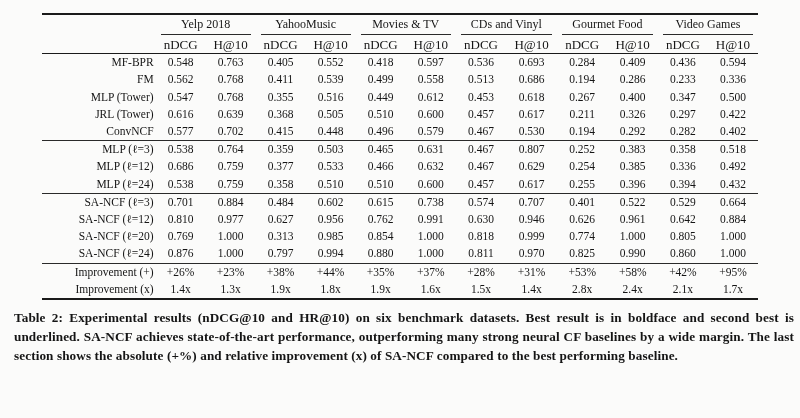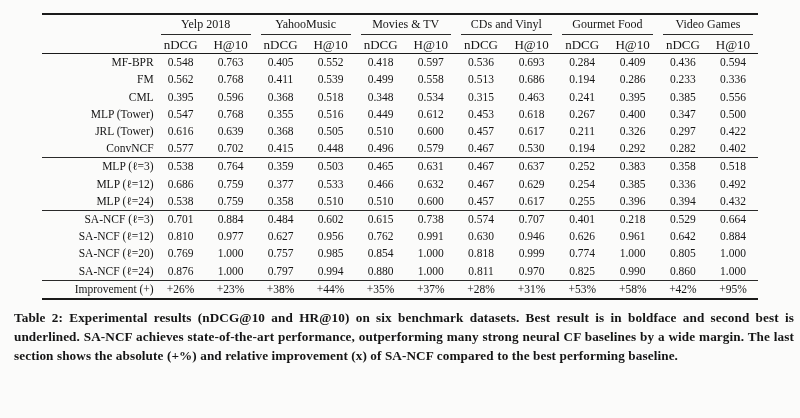--- a/index.html
+++ b/index.html
@@ -137,35 +137,20 @@
             <td class="num">0.499</td>
             <td class="num">0.558</td>
             <td class="num">0.513</td>
             <td class="num">0.686</td>
             <td class="num">0.194</td>
             <td class="num">0.286</td>
             <td class="num">0.233</td>
             <td class="num">0.336</td>
           </tr>
           <tr>
-            <td class="label">CML</td>
-            <td class="num">0.395</td>
-            <td class="num">0.596</td>
-            <td class="num">0.368</td>
-            <td class="num">0.518</td>
-            <td class="num">0.348</td>
-            <td class="num">0.534</td>
-            <td class="num">0.315</td>
-            <td class="num">0.463</td>
-            <td class="num">0.241</td>
-            <td class="num">0.395</td>
-            <td class="num">0.385</td>
-            <td class="num">0.556</td>
-          </tr>
-          <tr>
             <td class="label">MLP (Tower)</td>
             <td class="num">0.547</td>
             <td class="num">0.768</td>
             <td class="num">0.355</td>
             <td class="num">0.516</td>
             <td class="num">0.449</td>
             <td class="num">0.612</td>
             <td class="num">0.453</td>
             <td class="num">0.618</td>
             <td class="num">0.267</td>
@@ -205,21 +190,21 @@
           </tr>
           <tr class="rule-top">
             <td class="label">MLP (ℓ=3)</td>
             <td class="num">0.538</td>
             <td class="num">0.764</td>
             <td class="num">0.359</td>
             <td class="num">0.503</td>
             <td class="num">0.465</td>
             <td class="num">0.631</td>
             <td class="num">0.467</td>
-            <td class="num">0.637</td>
+            <td class="num">0.807</td>
             <td class="num">0.252</td>
             <td class="num">0.383</td>
             <td class="num">0.358</td>
             <td class="num">0.518</td>
           </tr>
           <tr>
             <td class="label">MLP (ℓ=12)</td>
             <td class="num">0.686</td>
             <td class="num">0.759</td>
             <td class="num">0.377</td>
@@ -252,21 +237,21 @@
             <td class="label">SA-NCF (ℓ=3)</td>
             <td class="num">0.701</td>
             <td class="num">0.884</td>
             <td class="num">0.484</td>
             <td class="num">0.602</td>
             <td class="num">0.615</td>
             <td class="num">0.738</td>
             <td class="num">0.574</td>
             <td class="num">0.707</td>
             <td class="num">0.401</td>
-            <td class="num">0.218</td>
+            <td class="num">0.522</td>
             <td class="num">0.529</td>
             <td class="num">0.664</td>
           </tr>
           <tr>
             <td class="label">SA-NCF (ℓ=12)</td>
             <td class="num u">0.810</td>
             <td class="num u">0.977</td>
             <td class="num">0.627</td>
             <td class="num">0.956</td>
             <td class="num">0.762</td>
@@ -275,21 +260,21 @@
             <td class="num">0.946</td>
             <td class="num">0.626</td>
             <td class="num">0.961</td>
             <td class="num">0.642</td>
             <td class="num u">0.884</td>
           </tr>
           <tr>
             <td class="label">SA-NCF (ℓ=20)</td>
             <td class="num">0.769</td>
             <td class="num b">1.000</td>
-            <td class="num u">0.757</td>
+            <td class="num u">0.313</td>
             <td class="num u">0.985</td>
             <td class="num u">0.854</td>
             <td class="num b">1.000</td>
             <td class="num b">0.818</td>
             <td class="num b">0.999</td>
             <td class="num u">0.774</td>
             <td class="num b">1.000</td>
             <td class="num u">0.805</td>
             <td class="num b">1.000</td>
           </tr>
@@ -316,17 +301,32 @@
             <td class="num">+44%</td>
             <td class="num">+35%</td>
             <td class="num">+37%</td>
             <td class="num">+28%</td>
             <td class="num">+31%</td>
             <td class="num">+53%</td>
             <td class="num">+58%</td>
             <td class="num">+42%</td>
             <td class="num">+95%</td>
           </tr>
+          <tr>
+            <td class="label">Improvement (x)</td>
+            <td class="num">1.4x</td>
+            <td class="num">1.3x</td>
+            <td class="num">1.9x</td>
+            <td class="num">1.8x</td>
+            <td class="num">1.9x</td>
+            <td class="num">1.6x</td>
+            <td class="num">1.5x</td>
+            <td class="num">1.4x</td>
+            <td class="num">2.8x</td>
+            <td class="num">2.4x</td>
+            <td class="num">2.1x</td>
+            <td class="num">1.7x</td>
+          </tr>
         </tbody>
     </table>
   </div>
   <p class="caption">Table 2: Experimental results (nDCG@10 and HR@10) on six benchmark datasets. Best result is in boldface and second best is underlined. SA-NCF achieves state-of-the-art performance, outperforming many strong neural CF baselines by a wide margin. The last section shows the absolute (+%) and relative improvement (x) of SA-NCF compared to the best performing baseline.</p>
 </div>
 
 </body></html>

